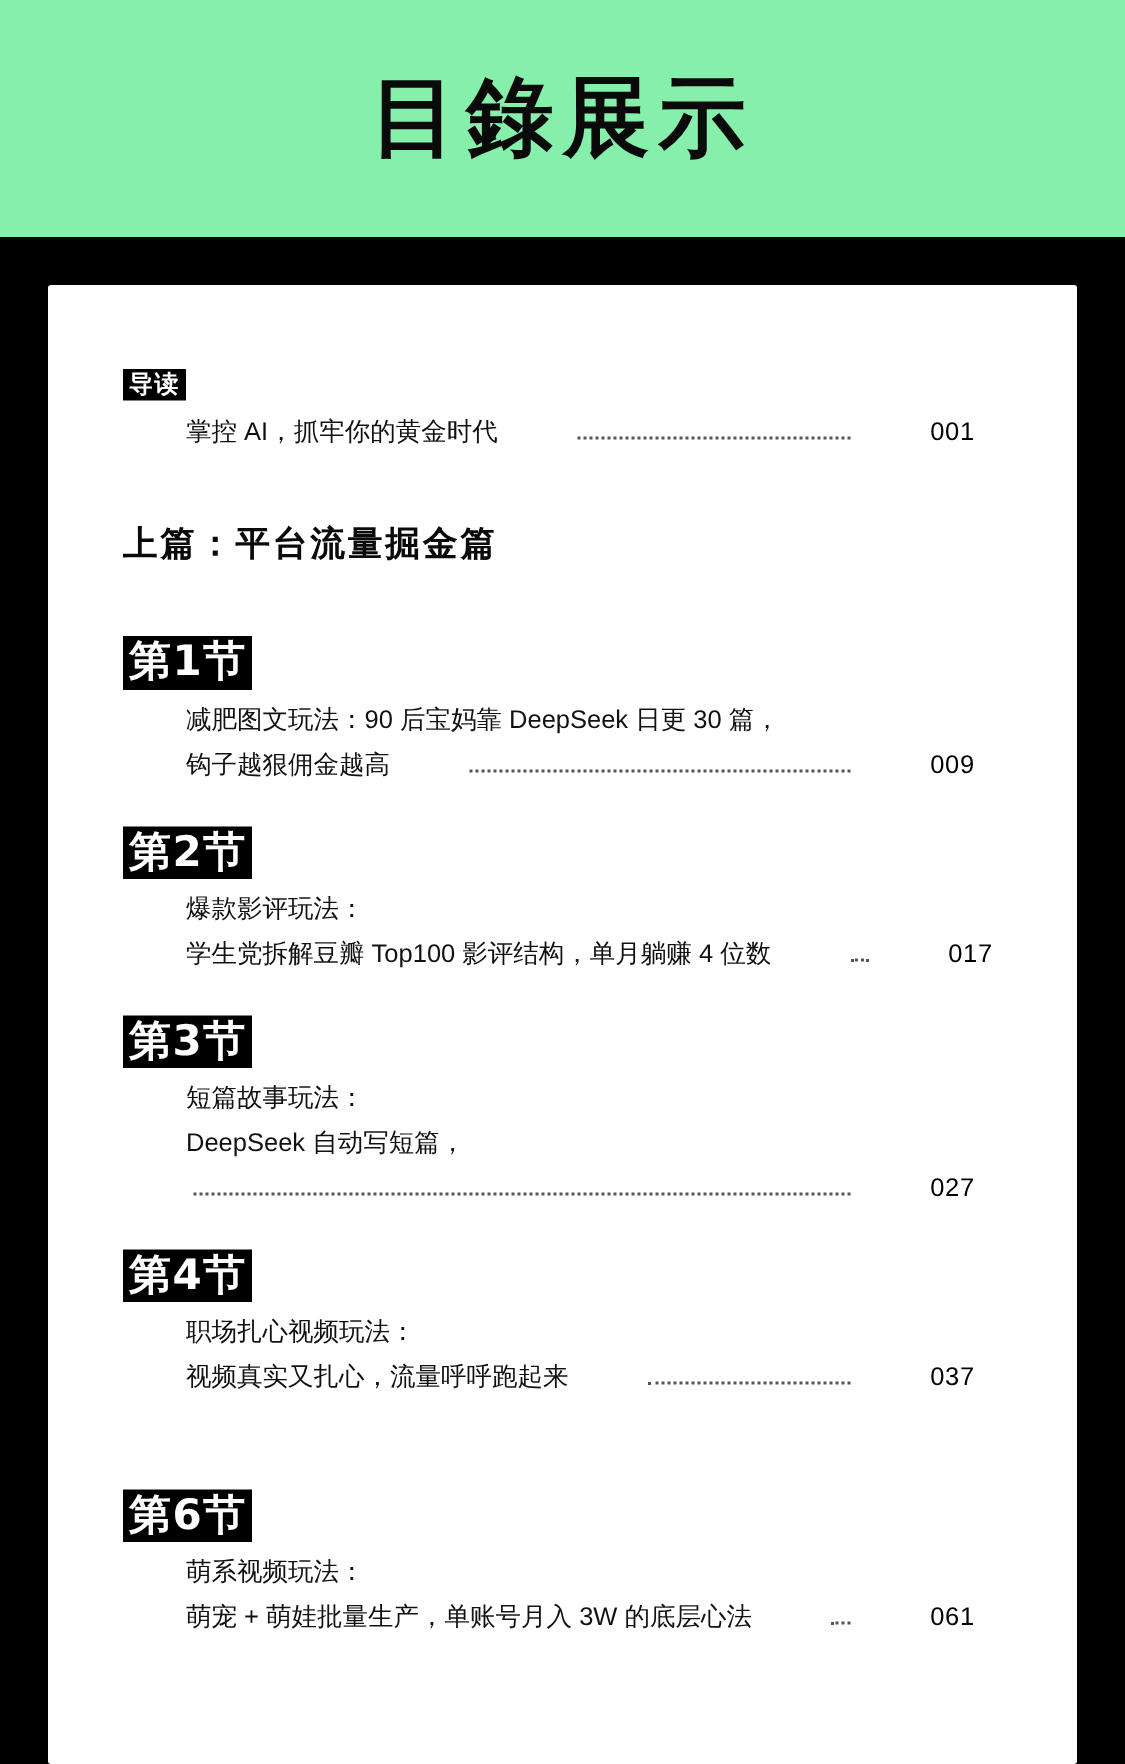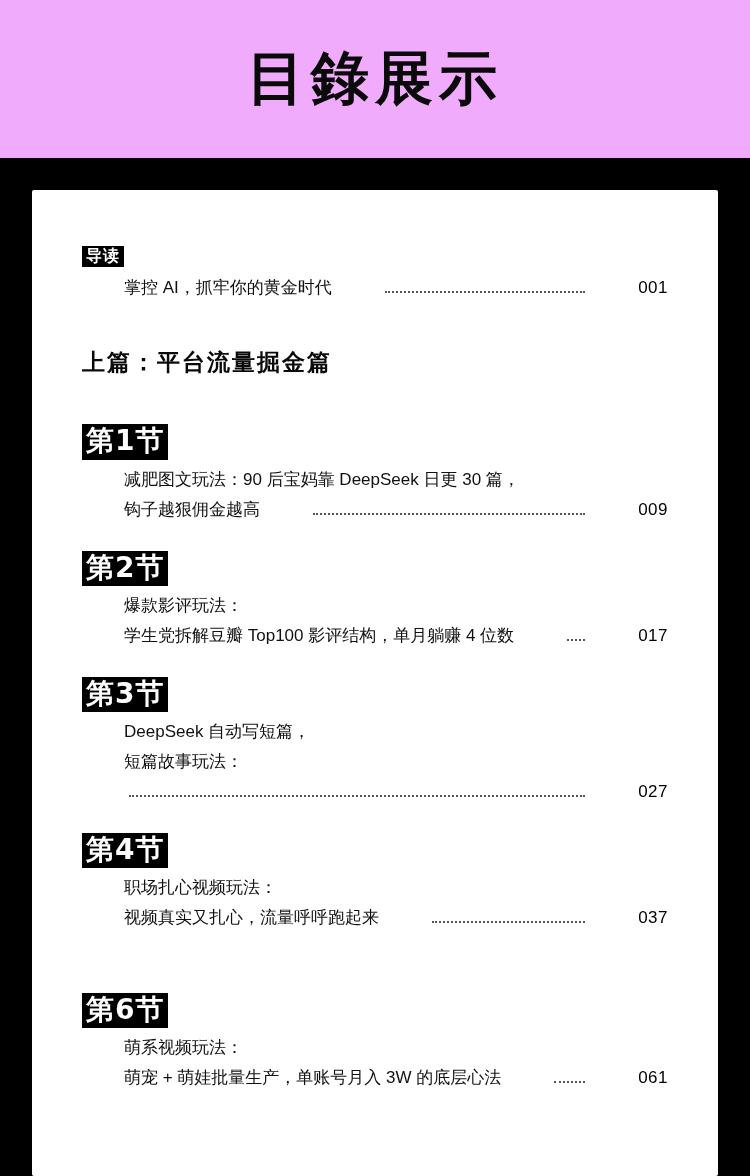--- a/index.html
+++ b/index.html
@@ -17,21 +17,21 @@
   .page {
     position: relative;
     width: 750px;
     height: 1176px;
     background: #000000;
   }
 
   
   .banner {
     height: 158px;
-    background: #f0abfc;
+    background: #86efac;
     display: flex;
     align-items: center;
     justify-content: center;
   }
   .banner-title {
     font-size: 58px;
     font-weight: 900;
     letter-spacing: 6px;
     color: #0a0a0a;
     font-family: "DejaVu Sans", "Liberation Sans", sans-serif;
@@ -42,21 +42,21 @@
     padding: 32px 32px 0 32px;
     background: #000000;
     height: calc(1176px - 158px);
     box-sizing: border-box;
   }
   .sheet {
     background: #ffffff;
     width: 100%;
     height: 100%;
     box-sizing: border-box;
-    padding: 56px 50px 0 50px;
+    padding: 56px 68px 0 50px;
     border-radius: 2px;
     overflow: hidden;
     position: relative;
   }
 
   
   .tag {
     display: inline-block;
     background: #000000;
     color: #ffffff;
@@ -170,24 +170,24 @@
           </div>
         </div>
       </div>
 
       <div class="chapter">
         <div class="chapter-tag">
           <span class="tag tag-num">第3节</span>
         </div>
         <div class="entry">
           <div class="entry-line">
+            <span class="entry-text">短篇故事玩法：</span>
+          </div>
+          <div class="entry-line">
             <span class="entry-text">DeepSeek 自动写短篇，</span>
-          </div>
-          <div class="entry-line">
-            <span class="entry-text">短篇故事玩法：</span>
           </div>
           <div class="entry-line">
             <span class="leader"></span>
             <span class="pageno">027</span>
           </div>
         </div>
       </div>
 
       <div class="chapter">
         <div class="chapter-tag">

